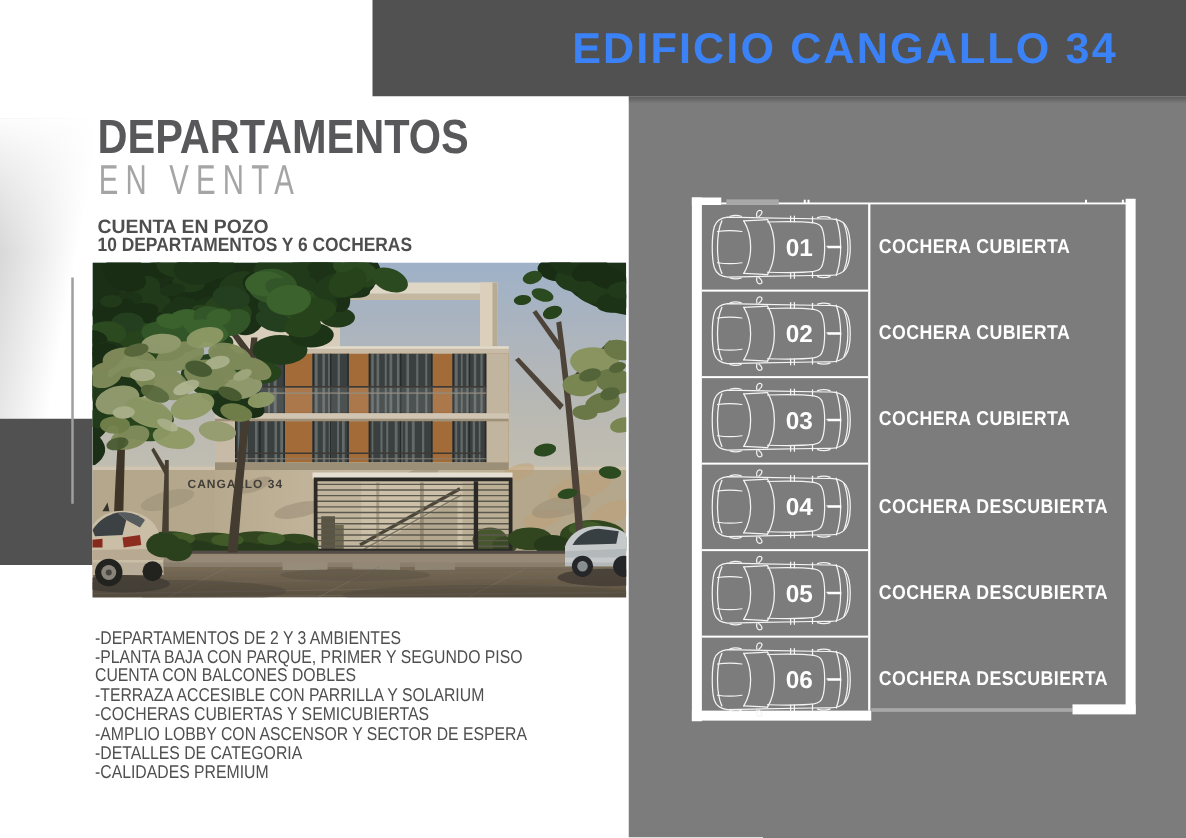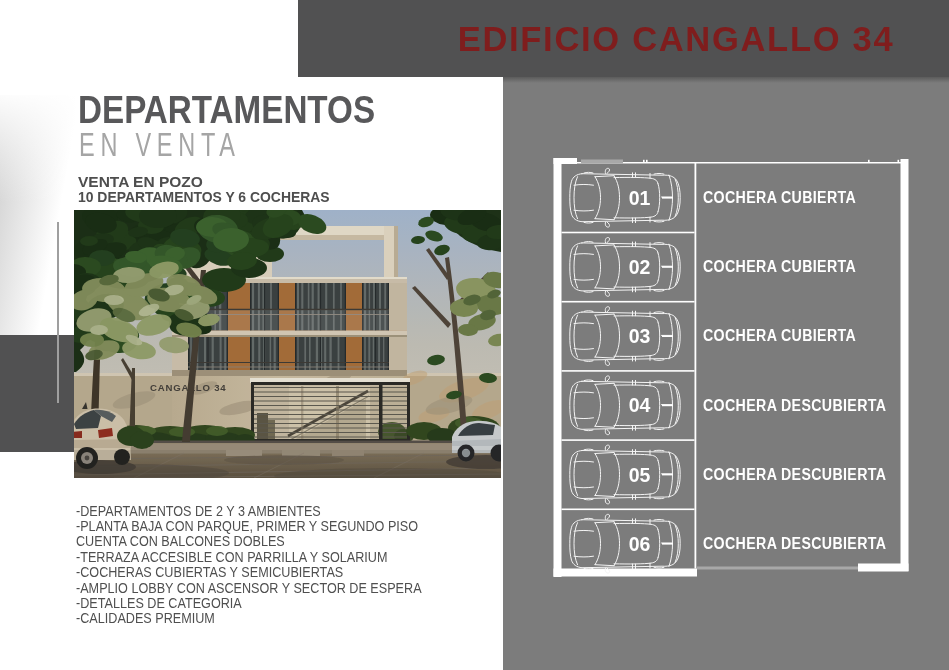--- a/index.html
+++ b/index.html
@@ -4,37 +4,37 @@
 <style>
   html,body{margin:0;padding:0;width:949px;height:670px;background:#ffffff;overflow:hidden}
   body{font-family:"Liberation Sans",sans-serif;position:relative}
   .abs{position:absolute}
 </style>
 </head>
 <body>
 
 <div class="abs" style="left:298px;top:0;width:651px;height:77px;background:#515152"></div>
 
-<div class="abs" style="left:460px;top:17px;width:432px;height:44px;display:flex;align-items:center;justify-content:center;color:#7f1d1d;font-weight:bold;font-size:34.5px;letter-spacing:1.7px;white-space:nowrap">EDIFICIO CANGALLO 34</div>
+<div class="abs" style="left:460px;top:17px;width:432px;height:44px;display:flex;align-items:center;justify-content:center;color:#3b82f6;font-weight:bold;font-size:34.5px;letter-spacing:1.7px;white-space:nowrap">EDIFICIO CANGALLO 34</div>
 
 <div class="abs" style="left:503px;top:77px;width:446px;height:593px;background:#7c7c7c"></div>
 
 <div class="abs" style="left:503px;top:77px;width:446px;height:6px;background:linear-gradient(180deg,rgba(30,30,30,0.35),rgba(30,30,30,0))"></div>
 
 <div class="abs" style="left:0;top:95px;width:76px;height:240px;background-image:linear-gradient(to bottom,rgba(255,255,255,0.95) 0%,rgba(255,255,255,0) 45%),linear-gradient(100deg,rgba(105,105,105,0.34) 0%,rgba(255,255,255,0) 68%)"></div>
 
 <div class="abs" style="left:0;top:335px;width:74px;height:117px;background:#515152"></div>
 
 <div class="abs" style="left:57px;top:222px;width:2px;height:181px;background:#9f9f9f"></div>
 
 <div class="abs" style="left:78px;top:87.5px;color:#58585a;font-weight:bold;font-size:38.4px;white-space:nowrap;transform:scaleX(0.865);transform-origin:0 0">DEPARTAMENTOS</div>
 
 <div class="abs" style="left:79px;top:125.5px;color:#a5a5a5;font-size:33.4px;letter-spacing:8.2px;white-space:nowrap;transform:scaleX(0.703);transform-origin:0 0">EN VENTA</div>
 
-<div class="abs" style="left:78px;top:173px;color:#4e4e4e;font-weight:bold;font-size:15.5px;white-space:nowrap">VENTA EN POZO</div>
+<div class="abs" style="left:78px;top:173px;color:#4e4e4e;font-weight:bold;font-size:15.5px;white-space:nowrap">CUENTA EN POZO</div>
 
 <div class="abs" style="left:78px;top:188px;color:#4e4e4e;font-weight:bold;font-size:15.5px;white-space:nowrap;transform:scaleX(0.898);transform-origin:0 0">10 DEPARTAMENTOS Y 6 COCHERAS</div>
 
 <svg class="abs" style="left:74px;top:210px" width="427" height="268" viewBox="0 0 427 268">
   <defs>
     <linearGradient id="sky" x1="0" y1="0" x2="0" y2="1">
       <stop offset="0" stop-color="#a6b8d0"></stop>
       <stop offset="0.5" stop-color="#c4c2b8"></stop>
       <stop offset="1" stop-color="#d6cebf"></stop>
     </linearGradient>

